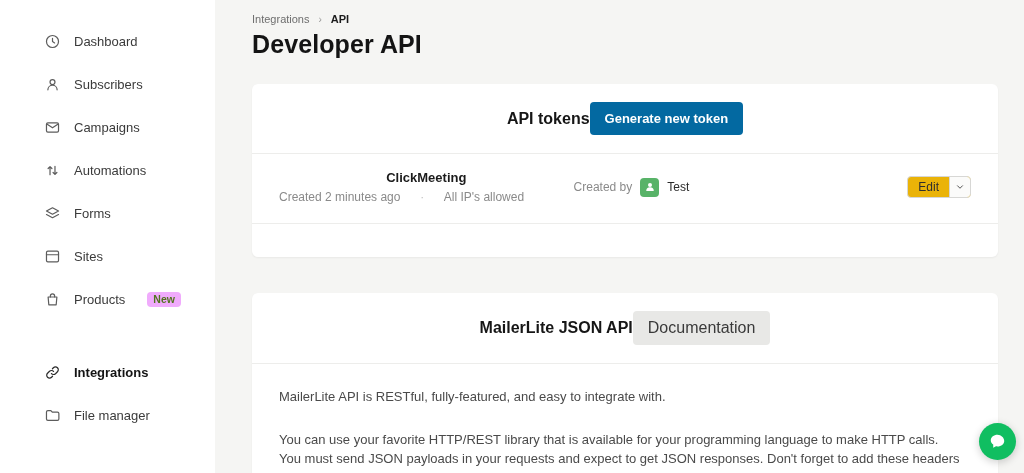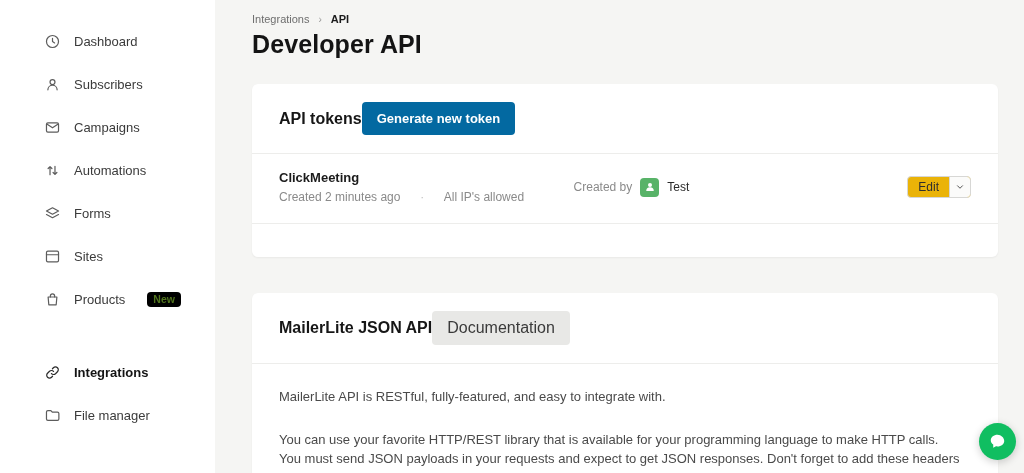--- a/index.html
+++ b/index.html
@@ -22,52 +22,52 @@
     font-size: 13px; color: #3b3b3b; cursor: pointer;
   }
   .nav-icon { width: 17px; height: 17px; color: #5c5c5c; flex: none; display: flex; align-items: center; justify-content: center; }
   .nav-label { white-space: nowrap; }
   .nav-item.active .nav-label { font-weight: 700; color: #141414; }
   .nav-item.active .nav-icon { color: #2b2b2b; }
   .active-bar { position: absolute; right: 0; top: 3px; bottom: 3px; width: 3px; background: #202020; border-radius: 2px; }
   .nav-gap { height: 30px; }
   .badge {
     margin-left: 9px; font-size: 10.5px; font-weight: 700; color: #51741e;
-    background: #000000; border-radius: 4px; padding: 2.5px 6px; line-height: 1;
+    background: #f0abfc; border-radius: 4px; padding: 2.5px 6px; line-height: 1;
   }
 
   
   .main {
     position: absolute; left: 215px; top: 0; right: 0; bottom: 0;
     background: #f5f5f3; padding: 13px 26px 0 37px; overflow: hidden;
   }
   .breadcrumb { display: flex; align-items: center; gap: 9px; font-size: 11px; color: #6e6e6e; margin-bottom: 5px; }
   .breadcrumb .crumb-parent { cursor: pointer; }
   .breadcrumb .crumb-sep { color: #9a9a9a; font-size: 10px; }
   .breadcrumb .crumb-current { font-weight: 700; color: #1c1c1c; }
   .page-title { font-size: 25px; font-weight: 700; color: #141414; margin: 2px 0 25px; letter-spacing: .1px; }
 
   .card { background: #fff; border-radius: 6px; box-shadow: 0 1px 2px rgba(0,0,0,.05); }
   .card-header {
-    display: flex; align-items: center; justify-content: flex-start;
+    display: flex; align-items: center; justify-content: center;
     padding: 18px 27px; border-bottom: 1px solid #ededeb;
   }
   .card-title { font-size: 16px; font-weight: 700; color: #161616; }
 
   .btn-green {
     background: #0369a1; color: #fff; border: none; border-radius: 4px;
     font-size: 13px; font-weight: 600; padding: 9px 15px; cursor: pointer;
     font-family: inherit;
   }
   .btn-gray {
     background: #e8e8e6; color: #3a3a3a; border: none; border-radius: 4px;
     font-size: 16px; padding: 8px 15px; cursor: pointer; font-family: inherit;
   }
 
-  .token-row { display: flex; align-items: center; padding: 16px 27px 19px; border-bottom: 1px solid #ededeb; }
+  .token-row { display: flex; align-items: center; padding: 16px 27px 19px; border-bottom: 1px solid #ededeb; text-align: center; }
   .token-info { flex: 1; min-width: 0; }
   .token-name { font-size: 13px; font-weight: 700; color: #1b1b1b; margin-bottom: 5px; }
   .token-meta { font-size: 12px; color: #8a8a8a; display: flex; align-items: center; gap: 20px; }
   .meta-dot { color: #b5b5b5; font-size: 10px; }
 
   .created-by { display: flex; align-items: center; gap: 8px; font-size: 12px; color: #8a8a8a; margin-right: 218px; white-space: nowrap; }
   .avatar { width: 19px; height: 19px; border-radius: 4px; background: #58b368; display: flex; align-items: center; justify-content: center; flex: none; }
   .owner-name { color: #2b2b2b; }
 
   .edit-btn { display: inline-flex; align-items: stretch; border: 1px solid #d7d7d5; border-radius: 4px; overflow: hidden; background: #eab308; cursor: pointer; }

